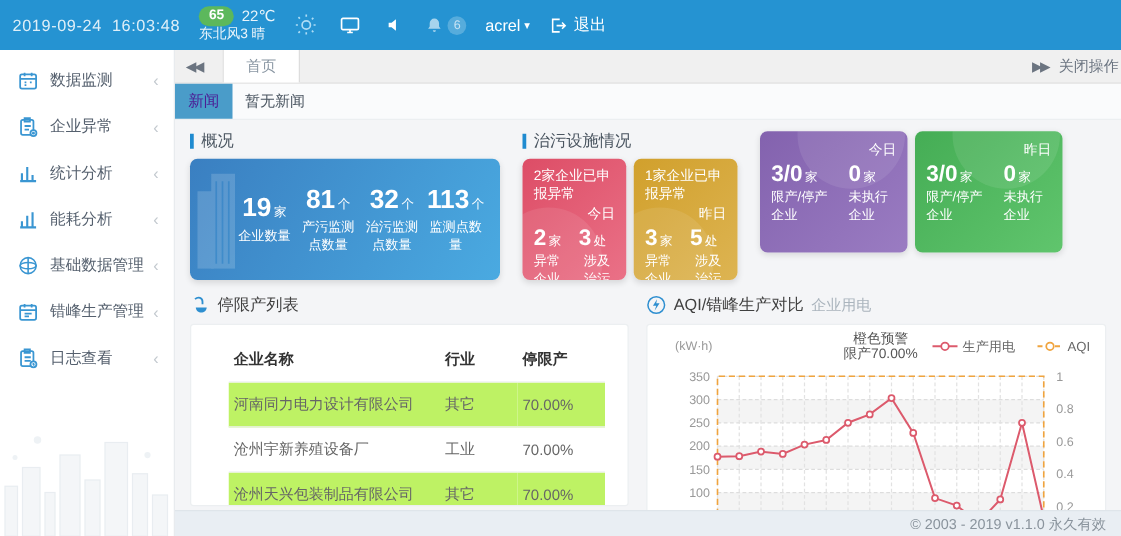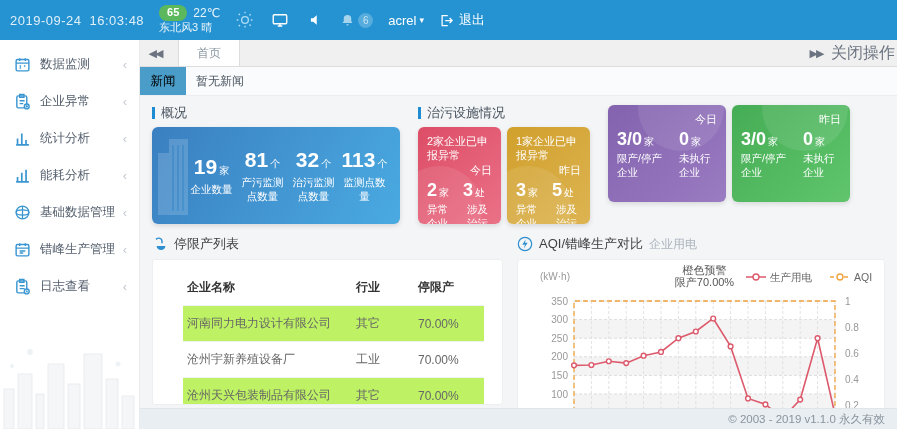--- a/index.html
+++ b/index.html
@@ -49,27 +49,27 @@
 
   
   .tabbar { height:27px; background:#f0f0f0; border-bottom:1px solid #ddd;
     display:flex; align-items:stretch; flex:0 0 27px; }
   .tab-arrow { width:30px; display:flex; align-items:center; justify-content:center;
     color:#6b7480; font-size:11px; letter-spacing:-2px; cursor:pointer; }
   .tab { background:#fff; border-right:1px solid #ddd; border-left:1px solid #ddd;
     padding:0 18px; display:flex; align-items:center; font-size:12px; color:#8a97a3;
     cursor:pointer; margin-left:8px; }
   .tabbar-spacer { flex:1; }
-  .close-ops { display:flex; align-items:center; font-size:16px; color:#6b7480;
+  .close-ops { display:flex; align-items:center; font-size:12px; color:#6b7480;
     padding-right:2px; white-space:nowrap; cursor:pointer; }
 
   
   .newsbar { height:29px; background:#fafbfc; border-bottom:1px solid #eceff1;
     display:flex; align-items:stretch; flex:0 0 29px; }
-  .news-label { background:#4a9cc9; color:#000000; font-size:12.5px; width:46px;
+  .news-label { background:#4a9cc9; color:#4c1d95; font-size:12.5px; width:46px;
     display:flex; align-items:center; justify-content:center; }
   .news-text { display:flex; align-items:center; font-size:12px; color:#4a5560; margin-left:10px; }
 
   
   .content { flex:1; padding:9px 12px 0 12px; overflow:hidden; }
   .row1 { display:flex; gap:18px; }
   .sec-title { display:flex; align-items:center; font-size:13px; color:#4a5560;
     margin-bottom:6px; height:16px; }
   .tbar { width:3px; height:12px; background:#1f8bd0; margin-right:6px; display:inline-block; }
   .card { border-radius:6px; height:97px; color:#fff; position:relative; overflow:hidden;

